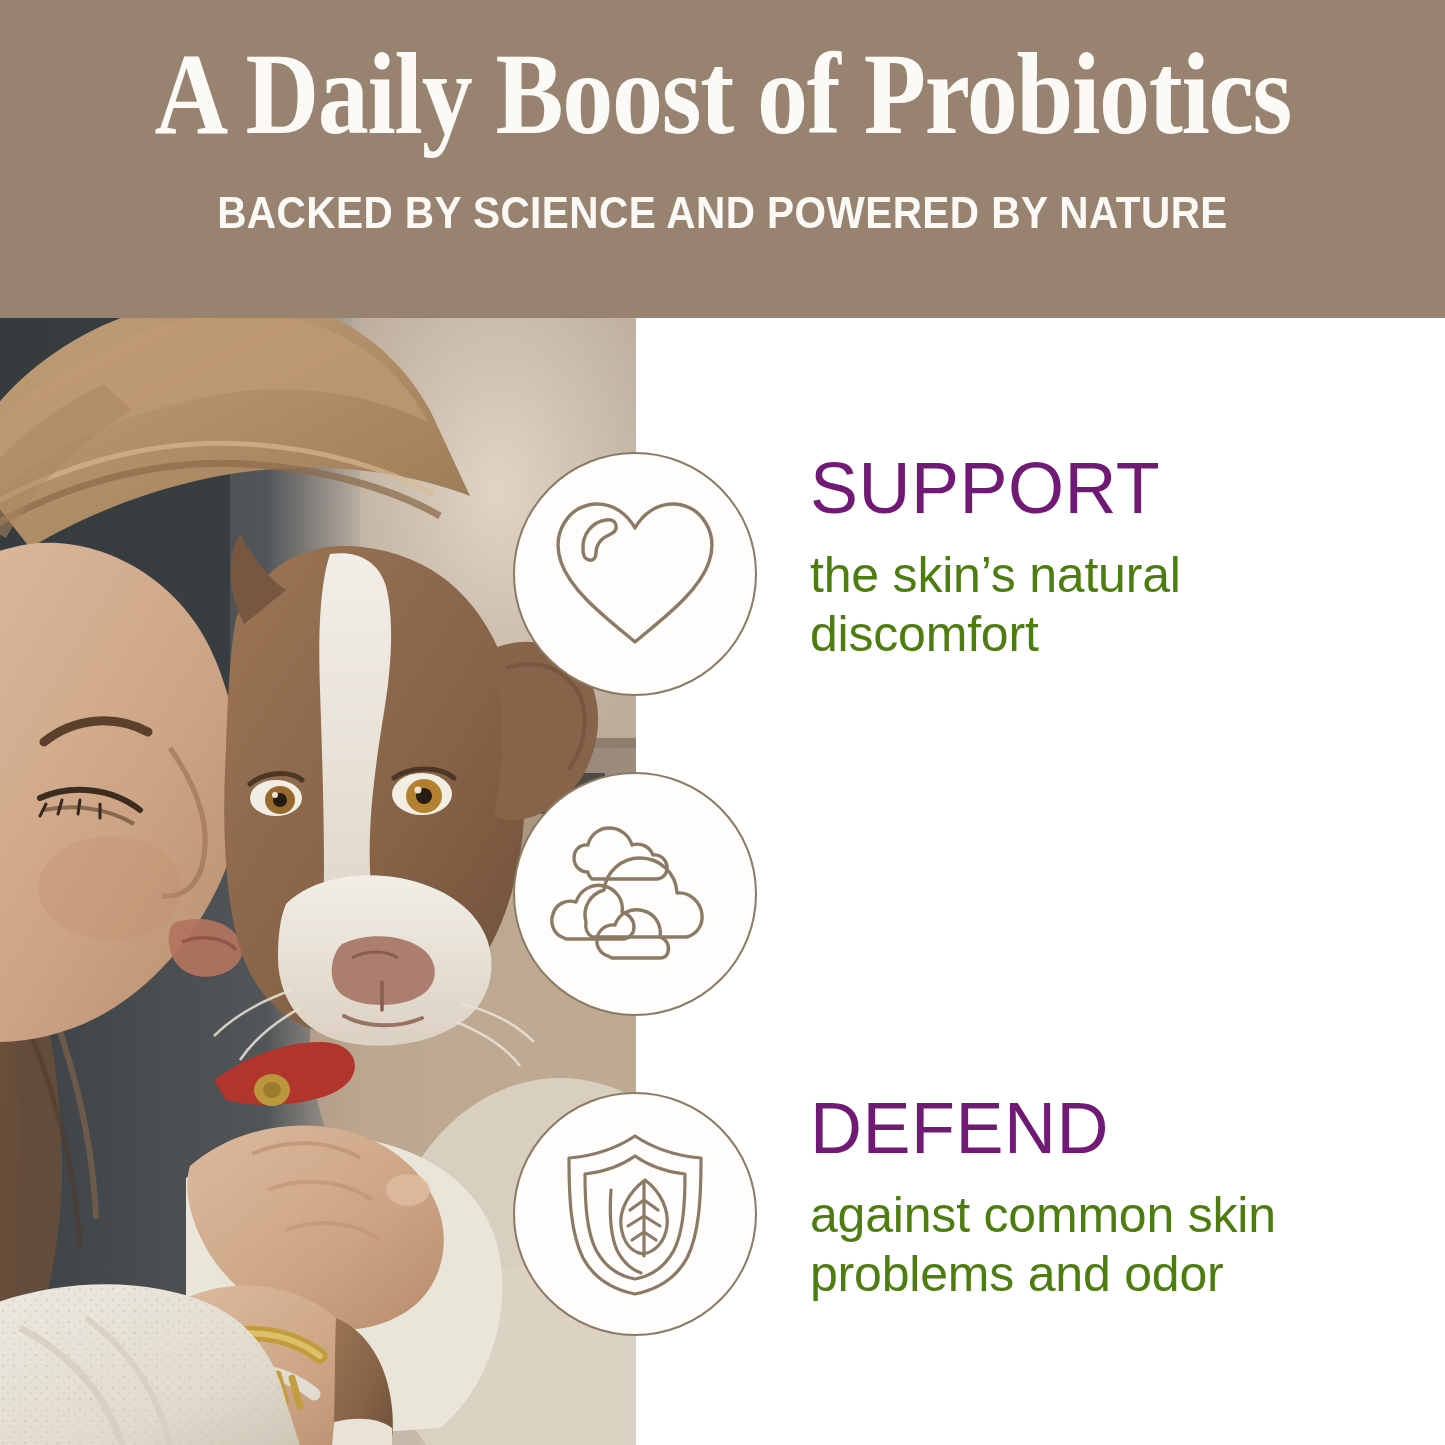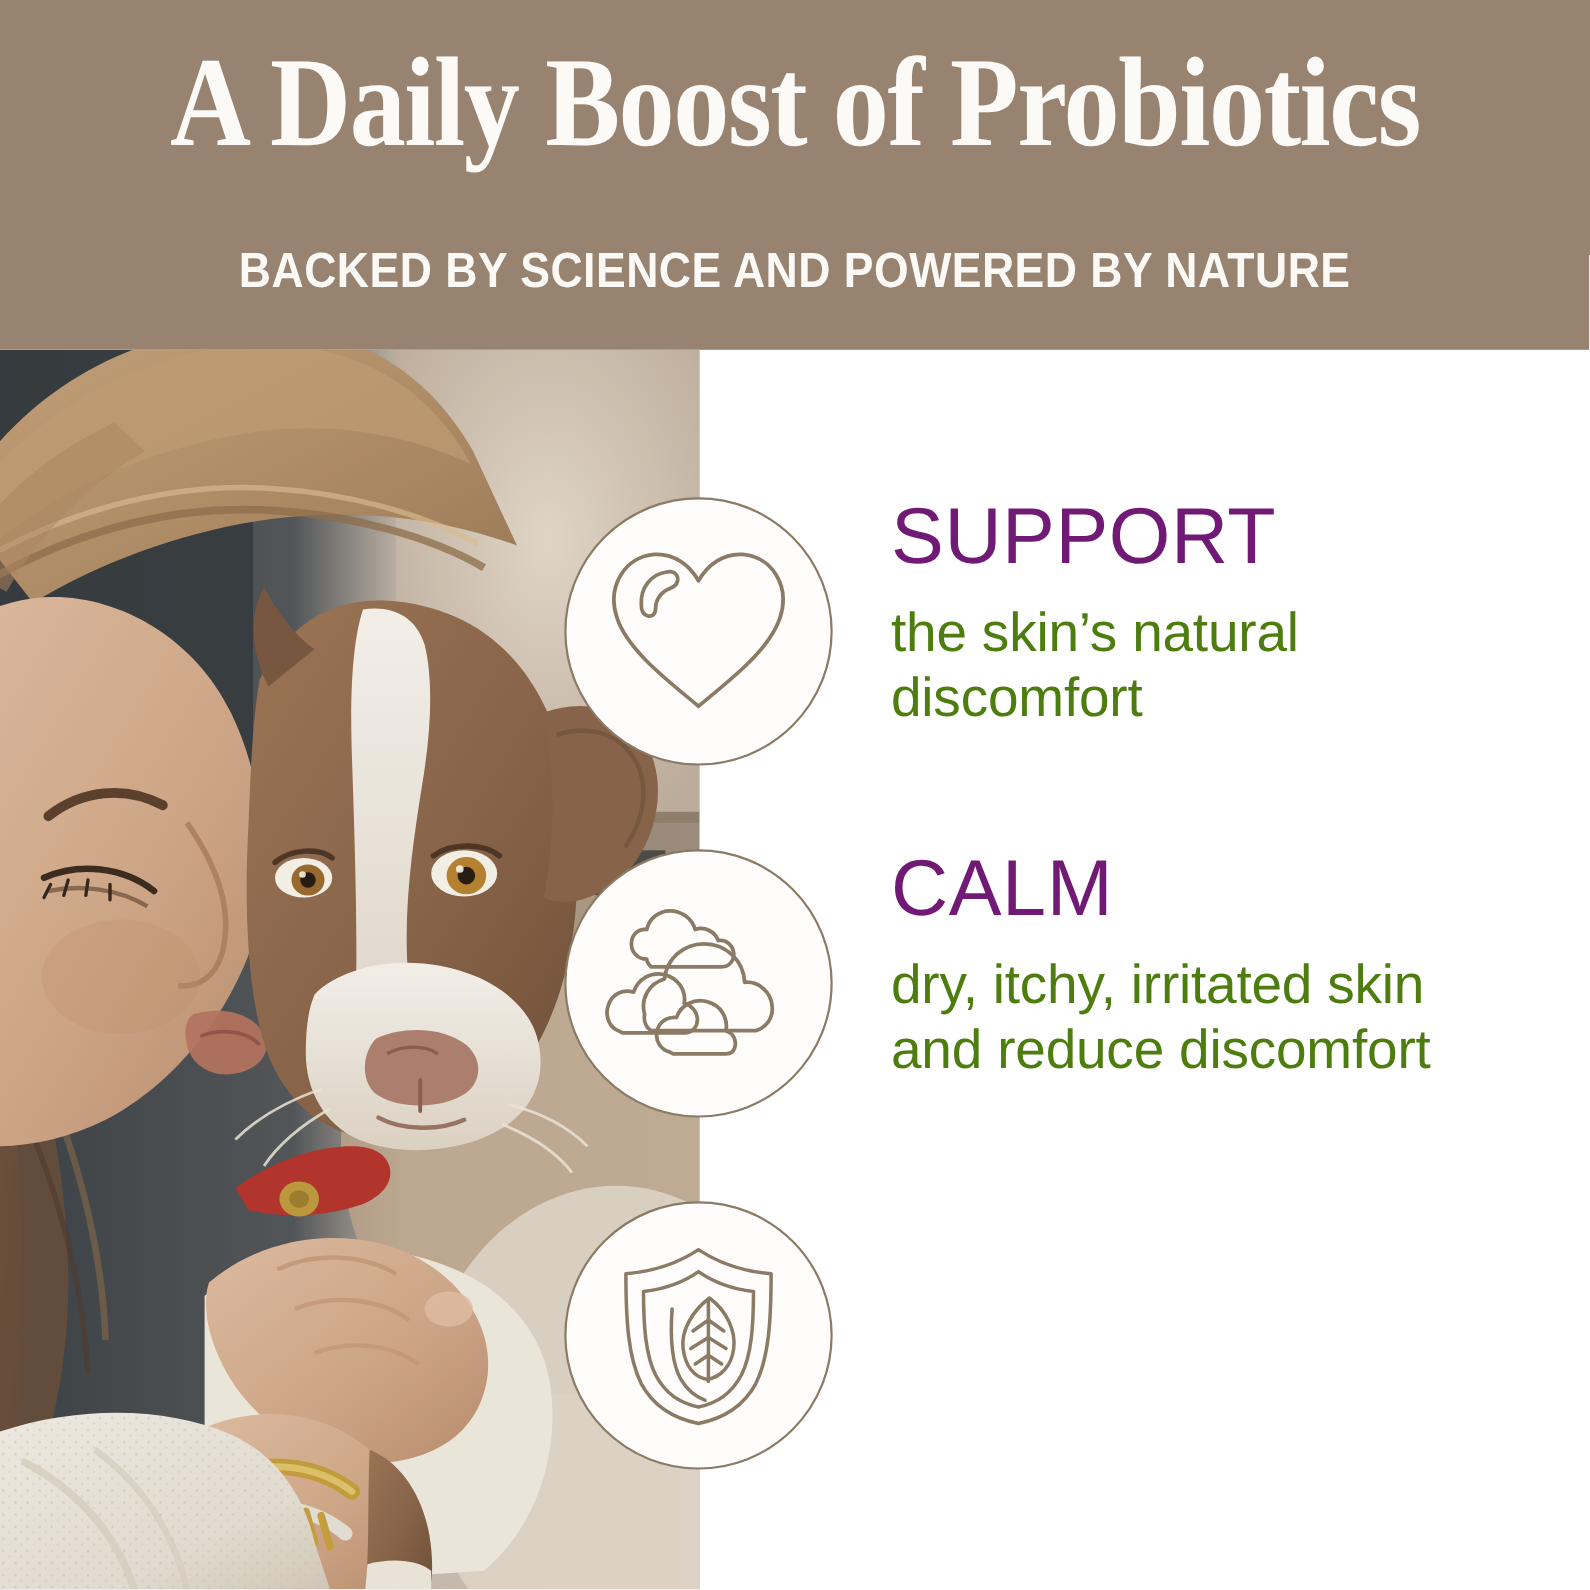--- a/index.html
+++ b/index.html
@@ -7,21 +7,21 @@
     width:1445px;height:1445px;overflow:hidden;
     font-family:"Liberation Sans","DejaVu Sans",sans-serif;
     -webkit-font-smoothing:antialiased;
   }
   #page{position:relative;width:1445px;height:1445px;background:#ffffff;overflow:hidden;}
 
   
   .header{
     position:absolute;left:0;top:0;width:1445px;height:318px;
     background:#97836F;
-    display:flex;flex-direction:column;align-items:center;justify-content:flex-start;gap:33px;
+    display:flex;flex-direction:column;align-items:center;justify-content:flex-start;
   }
   .header-title{
     margin-top:36px;
     font-family:"Liberation Serif","DejaVu Serif",serif;
     font-weight:700;
     font-size:116px;
     line-height:1.0;
     color:#FCFAF7;
     letter-spacing:-1.5px;
     transform:scaleX(0.88);
@@ -332,22 +332,22 @@
   </div>
 
   <div class="block" id="block-support">
     <div class="block-title">SUPPORT</div>
     <div class="block-body">
       <span>the skin’s natural</span>
       <span>discomfort</span>
     </div>
   </div>
 
-  <div class="block" id="block-calm">
-    <div class="block-title">CALM</div>
+
+  <div class="block" id="block-defend">
+    <div class="block-title">DEFEND</div>
     <div class="block-body">
-      <span>dry, itchy, irritated skin</span>
-      <span>and reduce discomfort</span>
+      <span>against common skin</span>
+      <span>problems and odor</span>
     </div>
   </div>
 
-
 </div>
 
 </body></html>

